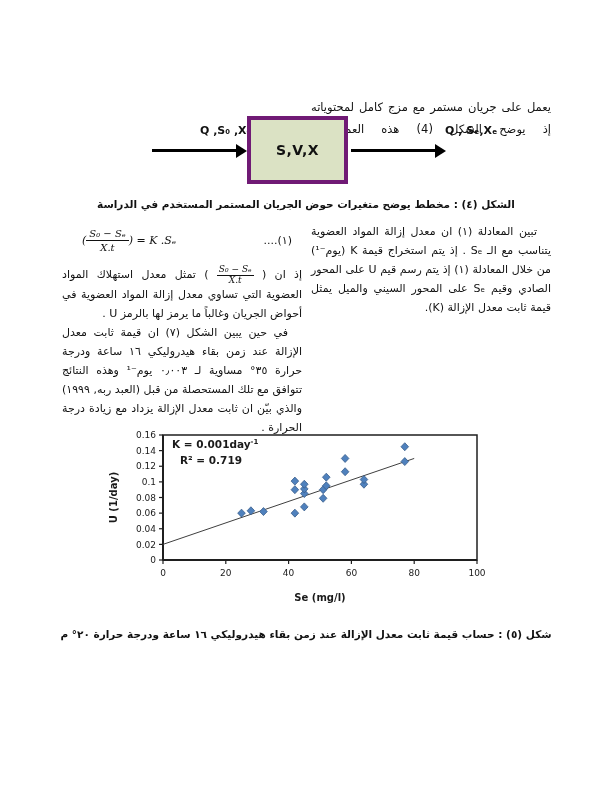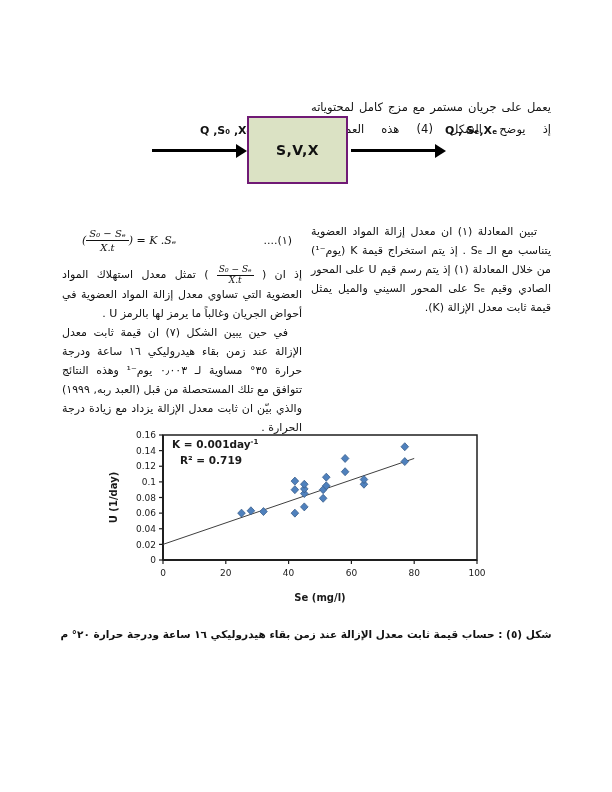--- a/index.html
+++ b/index.html
@@ -30,21 +30,21 @@
   .ifrac { display:inline-block; direction:ltr; text-align:center; vertical-align:middle;
            font-family:"DejaVu Serif", serif; font-style:italic; font-size:9px; line-height:1.05; }
   .ifrac .fnum { display:block; border-bottom:1px solid #111; padding:0 2px; }
   .ifrac .fden { display:block; padding:0 2px; }
   .eqnum { font-style:normal; font-family:"DejaVu Sans", sans-serif; font-size:11px; }
 
   
   .diagram { position:absolute; top:110px; left:0; width:612px; height:88px; }
   .pbox {
     position:absolute; left:247px; top:6px; width:101px; height:68px;
-    border:2px solid #701a75; box-sizing:border-box;
+    border:4px solid #701a75; box-sizing:border-box;
     display:flex; align-items:center; justify-content:center;
     font-weight:bold; font-size:14px; letter-spacing:.5px;
   }
   .arrow { position:absolute; top:39px; height:3px; background:#000; }
   .arrow::after {
     content:""; position:absolute; right:-11px; top:-5.5px;
     border-left:11px solid #000; border-top:7px solid transparent; border-bottom:7px solid transparent;
   }
   .arrow.in  { left:152px; width:84px; }
   .arrow.out { left:351px; width:84px; }
@@ -74,20 +74,21 @@
   </div>
 
   <div class="diagram">
     <span class="flowlabel in">Q ,S₀ ,X₀</span>
     <span class="flowlabel out">Q , Sₑ,Xₑ</span>
     <div class="arrow in"></div>
     <div class="pbox" style="background: rgb(219, 226, 196);">S,V,X</div>
     <div class="arrow out"></div>
   </div>
 
+  <div class="caption" style="top:198px;">الشكل (٤) : مخطط يوضح متغيرات حوض الجريان المستمر المستخدم في الدراسة</div>
 
   <div class="cols" style="top:222px;">
     <div class="col">
       <p class="ar indent">تبين المعادلة (١) ان معدل إزالة المواد العضوية يتناسب مع الـ Sₑ . إذ يتم استخراج قيمة K (يوم⁻¹) من خلال المعادلة (١) إذ يتم رسم قيم U على المحور الصادي وقيم Sₑ على المحور السيني والميل يمثل قيمة ثابت معدل الإزالة (K).</p>
     </div>
     <div class="col">
       <div class="eqrow">
         <span>
           <span>(</span><span class="frac"><span class="fnum">S₀ − Sₑ</span><span class="fden">X.t</span></span><span>) = K .Sₑ</span>
         </span>

